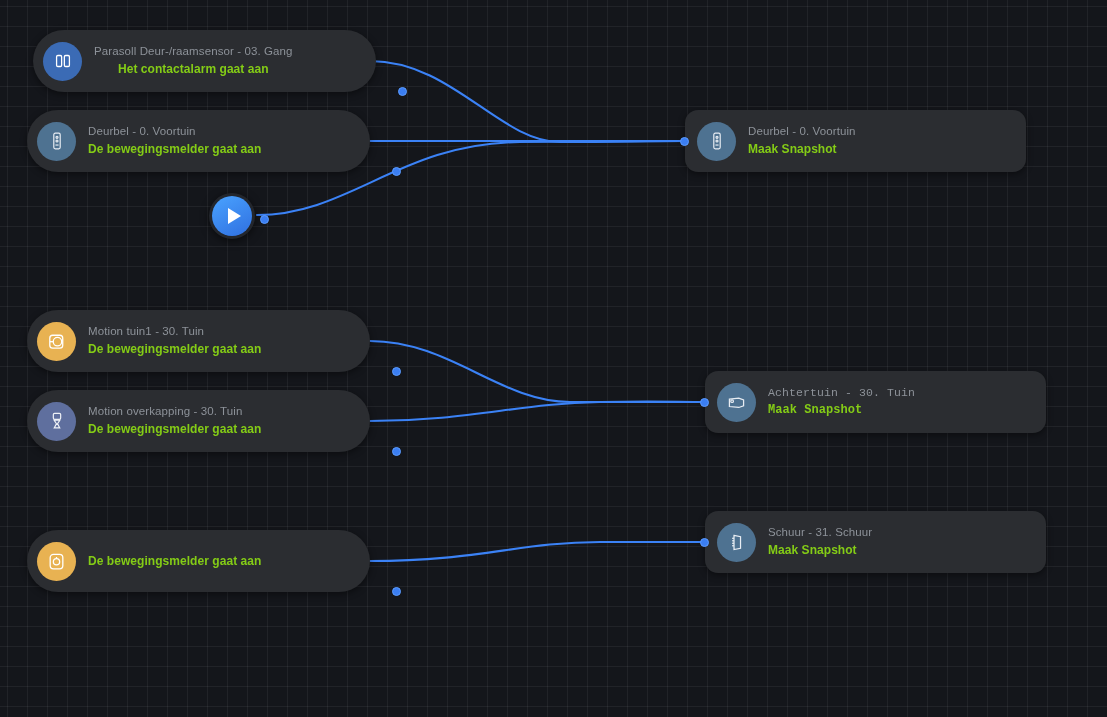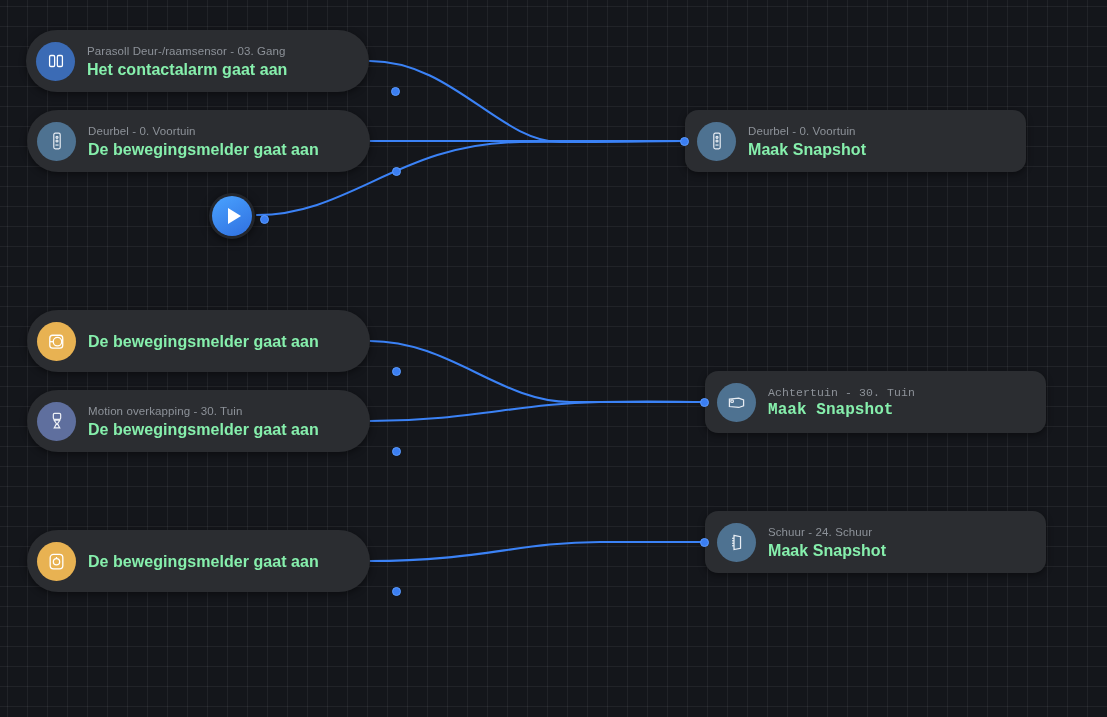--- a/index.html
+++ b/index.html
@@ -51,23 +51,23 @@
   .node-icon svg { display:block; }
   .node-text { margin-left:12px; min-width:0; }
   .node-sub {
     font-size:11.5px;
     color:#8d9299;
     line-height:15px;
     white-space:nowrap;
     letter-spacing:0.1px;
   }
   .node-title {
-    font-size:16px;
+    font-size:12px;
     font-weight:bold;
-    color:#86efac;
+    color:#84cc16;
     line-height:19px;
     white-space:nowrap;
     margin-top:1px;
     letter-spacing:0.05px;
   }
 
   
   .port {
     position:absolute;
     width:9px; height:9px;
@@ -115,21 +115,21 @@
       <path d="M257,215 C350,215 400,143 520,142 C610,141 650,141 684,141"></path>
 
       <path d="M370,341 C450,341 500,402 570,402 C640,402 670,402 704,402"></path>
 
       <path d="M370,421 C470,421 520,403 600,402 C660,401 675,402 704,402"></path>
 
       <path d="M370,561 C480,561 520,542 600,542 C660,542 675,542 704,542"></path>
     </g>
   </svg>
 
-  <div class="node-trigger" style="left:26px; top:30px;">
+  <div class="node-trigger" style="left:33px; top:30px;text-align:center;">
     <div class="node-icon" style="background:#3b6bb5;">
       <svg width="22" height="22" viewBox="0 0 24 24" fill="none" stroke="#ffffff" stroke-width="1.4">
         <rect x="5" y="6" width="5.5" height="12" rx="1.4"></rect>
         <rect x="13.5" y="6" width="5.5" height="12" rx="1.4"></rect>
       </svg>
     </div>
     <div class="node-text">
       <div class="node-sub">Parasoll Deur-/raamsensor - 03. Gang</div>
       <div class="node-title">Het contactalarm gaat aan</div>
     </div>
@@ -177,20 +177,21 @@
 
   <div class="node-trigger" style="left:27px; top:310px;">
     <div class="node-icon" style="background:#e8b252;">
       <svg width="23" height="23" viewBox="0 0 24 24" fill="none" stroke="#ffffff" stroke-width="1.35">
         <rect x="5" y="5.5" width="13.5" height="13.5" rx="3"></rect>
         <circle cx="13" cy="12.2" r="4.4"></circle>
         <line x1="5.2" y1="12.2" x2="8.6" y2="12.2"></line>
       </svg>
     </div>
     <div class="node-text">
+      <div class="node-sub">Motion tuin1 - 30. Tuin</div>
       <div class="node-title">De bewegingsmelder gaat aan</div>
     </div>
     <div class="port" style="left:365px; top:56.5px;"></div>
   </div>
 
   <div class="node-trigger" style="left:27px; top:390px;">
     <div class="node-icon" style="background:#5f6f9e;">
       <svg width="22" height="22" viewBox="0 0 24 24" fill="none" stroke="#eef1f6" stroke-width="1.3">
         <rect x="8" y="3.6" width="8" height="6.6" rx="1.4"></rect>
         <path d="M9 11.2 L15 11.2 L12.6 15 L15 19.6 L9 19.6 L11.4 15 Z"></path>
@@ -235,19 +236,19 @@
     <div class="node-icon" style="background:#4e7291;">
       <svg width="23" height="23" viewBox="0 0 24 24" fill="none" stroke="#e8edf3" stroke-width="1.3">
         <path d="M9.4 4.6 L16.2 6 L16.2 18 L9.4 19.4 Z"></path>
         <line x1="9.4" y1="7.6" x2="7.4" y2="7.6"></line>
         <line x1="9.4" y1="10.2" x2="7.4" y2="10.2"></line>
         <line x1="9.4" y1="12.8" x2="7.4" y2="12.8"></line>
         <line x1="9.4" y1="15.4" x2="7.4" y2="15.4"></line>
       </svg>
     </div>
     <div class="node-text">
-      <div class="node-sub">Schuur - 24. Schuur</div>
+      <div class="node-sub">Schuur - 31. Schuur</div>
       <div class="node-title">Maak Snapshot</div>
     </div>
     <div class="port" style="left:-5px; top:26.5px;"></div>
   </div>
 
 </div>
 
 </body></html>

